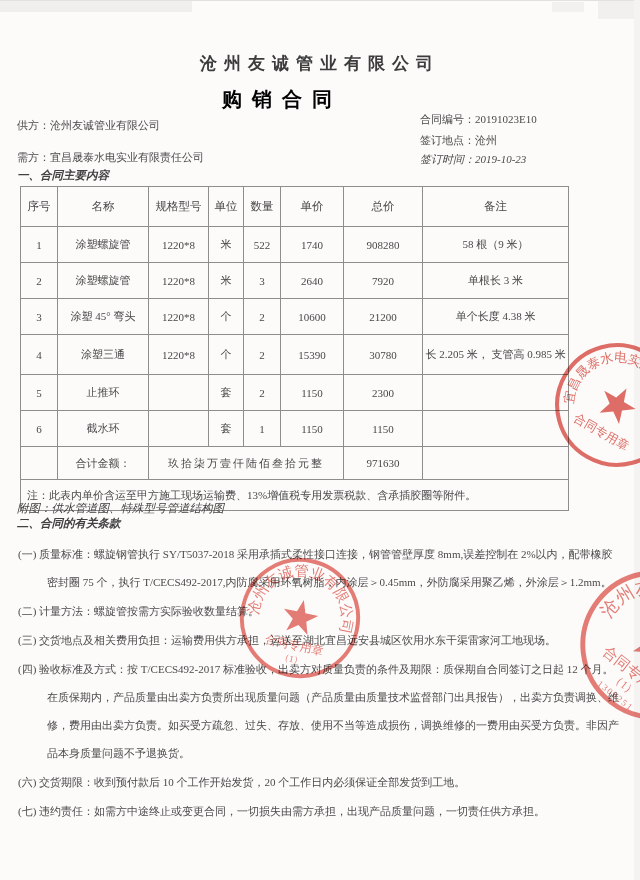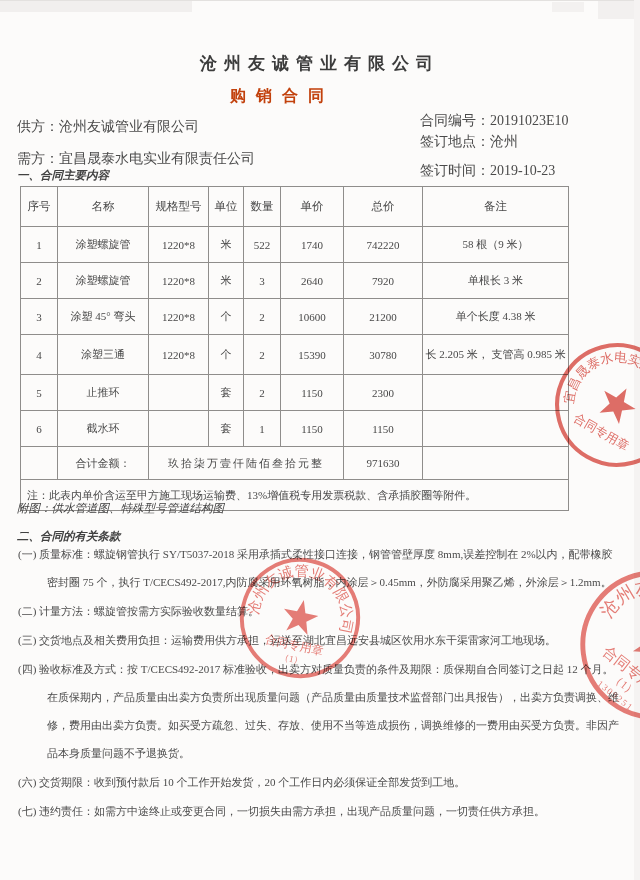--- a/index.html
+++ b/index.html
@@ -10,32 +10,32 @@
   
   .scan-top-line{position:absolute;left:0;top:0;width:640px;height:1px;background:#e3e1df;}
   .scan-strip-tl{position:absolute;left:0;top:1px;width:192px;height:11px;background:#f1efee;}
   .scan-strip-tr1{position:absolute;left:552px;top:2px;width:32px;height:10px;background:#f3f1f0;}
   .scan-strip-tr2{position:absolute;left:598px;top:1px;width:40px;height:18px;background:#f2f0ef;}
   .scan-edge-right{position:absolute;right:0;top:0;width:6px;height:880px;background:#f5f3f2;}
 
   .doc-title{position:absolute;left:0;top:52px;width:640px;text-align:center;
              font-size:17px;font-weight:600;letter-spacing:7px;color:#3c3c3c;}
   .doc-subtitle{position:absolute;left:0;top:86px;width:564px;text-align:center;
-             font-size:16px;font-weight:600;letter-spacing:10px;color:#c2410c;}
-
-  .meta-line{position:absolute;font-size:14px;color:#4a4a4a;white-space:nowrap;}
+             font-size:20px;font-weight:600;letter-spacing:10px;color:#000000;}
+
+  .meta-line{position:absolute;font-size:11px;color:#4a4a4a;white-space:nowrap;}
   #supplier{left:17px;top:118px;}
   #buyer{left:17px;top:150px;}
   #meta-no{left:420px;top:112px;}
   #meta-place{left:420px;top:133px;}
-  #meta-time{left:420px;top:162px;}
+  #meta-time{left:420px;top:152px;font-style:italic;}
 
   .section-title{position:absolute;font-size:11.5px;font-weight:600;color:#414141;white-space:nowrap;font-style:italic;}
   #sec1{left:17px;top:168px;}
-  #sec2{left:17px;top:529px;}
+  #sec2{left:17px;top:516px;}
   #attachment{left:17px;top:501px;font-weight:400;text-align:center;}
 
   table.items{position:absolute;left:20px;top:186px;width:548px;border-collapse:collapse;
               table-layout:fixed;font-size:11px;color:#484848;}
   table.items th,table.items td{border:1px solid #8f8d8b;text-align:center;padding:0 2px;
               font-weight:400;overflow:hidden;}
   table.items thead tr{height:40px;}
   table.items thead th{font-size:11.5px;}
   tbody[data-name="items-tbody"] tr:nth-child(1){height:36px;}
   tbody[data-name="items-tbody"] tr:nth-child(2){height:36px;}
@@ -102,21 +102,21 @@
         </tr>
     </thead>
     <tbody data-name="items-tbody">
         <tr data-name="table-row">
           <td data-name="table-cell">1</td>
           <td data-name="table-cell">涂塑螺旋管</td>
           <td data-name="table-cell">1220*8</td>
           <td data-name="table-cell">米</td>
           <td data-name="table-cell">522</td>
           <td data-name="table-cell">1740</td>
-          <td data-name="table-cell">742220</td>
+          <td data-name="table-cell">908280</td>
           <td data-name="table-cell">58 根（9 米）</td>
         </tr>
         <tr data-name="table-row">
           <td data-name="table-cell">2</td>
           <td data-name="table-cell">涂塑螺旋管</td>
           <td data-name="table-cell">1220*8</td>
           <td data-name="table-cell">米</td>
           <td data-name="table-cell">3</td>
           <td data-name="table-cell">2640</td>
           <td data-name="table-cell">7920</td>

